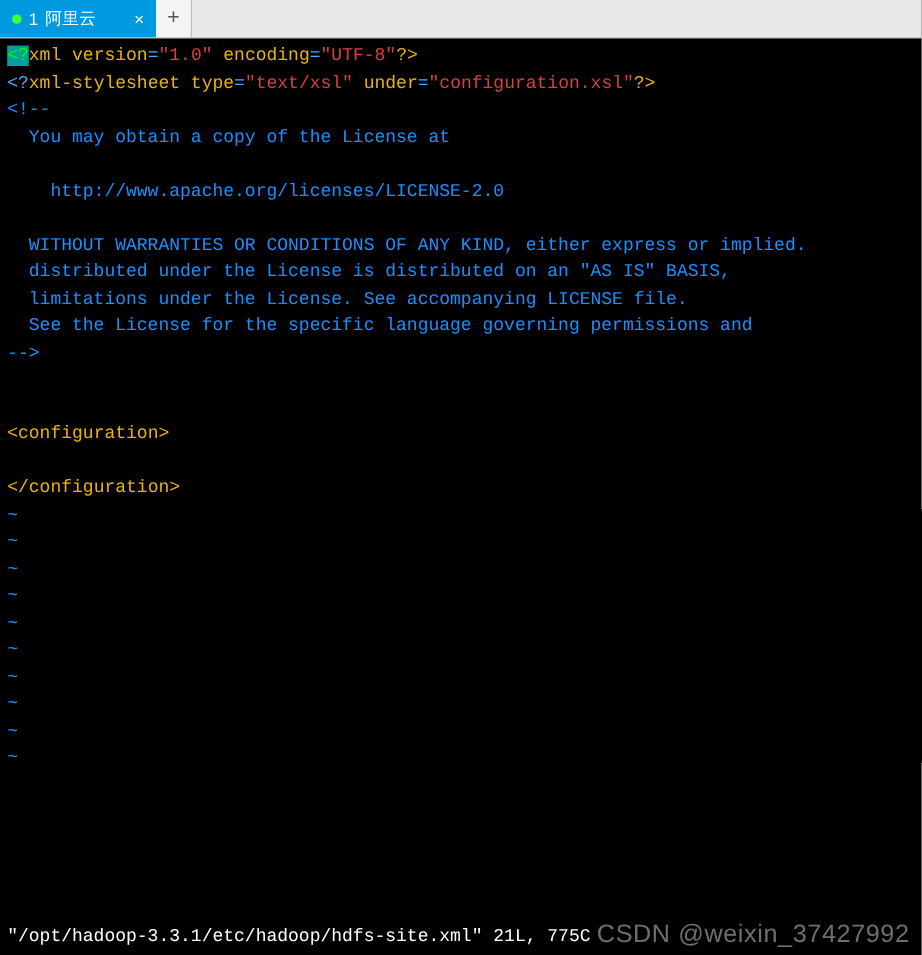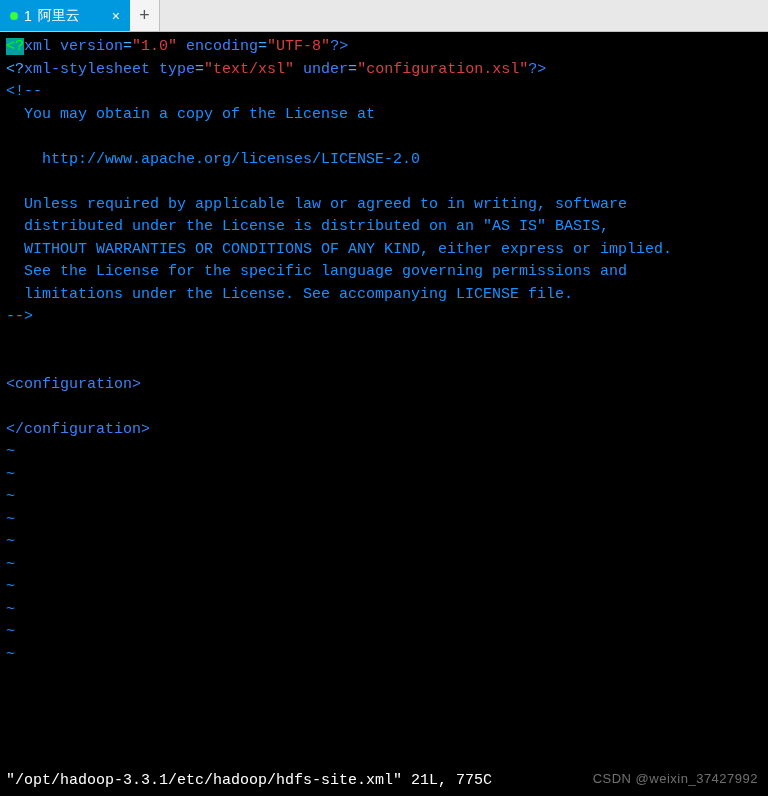--- a/index.html
+++ b/index.html
@@ -59,33 +59,33 @@
       height: calc(100% - 32px);
       padding: 4px 6px;
       font-size: 15px;
       line-height: 22.5px;
       color: #ffffff;
       position: relative;
       overflow: hidden;
     }
     .line { white-space: pre; }
     .pi-open { color: #00ff00; background: #00a0a0; }
-    .cyan { color: #3b82f6; }
+    .cyan { color: #eab308; }
     .ltblue { color: #4aa8ff; }
     .red { color: #d64040; }
     .deepblue { color: #1a8fff; }
     .tilde { color: #1a8fff; }
     .status-line { color: #ffffff; position: absolute; bottom: 4px; left: 6px; right: 6px; }
     .watermark {
       position: absolute;
       right: 10px;
       bottom: 6px;
       color: rgba(200,200,200,0.55);
       font-family: sans-serif;
-      font-size: 13px;
+      font-size: 21px;
       letter-spacing: 0.5px;
     }
   </style>
 </head>
 <body>
 
 <div class="tab-bar">
   <div class="tab">
     <span class="tab-dot"></span>
     <span>1</span>
@@ -98,25 +98,24 @@
 </div>
 
 <div class="terminal">
   <div class="line"><span class="pi-open">&lt;?</span><span class="cyan">xml</span><span class="cyan"> version</span><span class="ltblue">=</span><span class="red">"1.0"</span><span class="cyan"> encoding</span><span class="ltblue">=</span><span class="red">"UTF-8"</span><span class="cyan">?&gt;</span></div>
   <div class="line"><span class="ltblue">&lt;?</span><span class="cyan">xml-stylesheet</span><span class="cyan"> type</span><span class="ltblue">=</span><span class="red">"text/xsl"</span><span class="cyan"> under</span><span class="ltblue">=</span><span class="red">"configuration.xsl"</span><span class="cyan">?&gt;</span></div>
   <div class="line deepblue">&lt;!--</div>
   <div class="line deepblue">  You may obtain a copy of the License at</div>
   <div class="line deepblue"> </div>
   <div class="line deepblue">    http://www.apache.org/licenses/LICENSE-2.0</div>
   <div class="line deepblue"> </div>
-  <div class="line deepblue">  Unless required by applicable law or agreed to in writing, software</div>
+  <div class="line deepblue">  WITHOUT WARRANTIES OR CONDITIONS OF ANY KIND, either express or implied.</div>
   <div class="line deepblue">  distributed under the License is distributed on an "AS IS" BASIS,</div>
-  <div class="line deepblue">  WITHOUT WARRANTIES OR CONDITIONS OF ANY KIND, either express or implied.</div>
+  <div class="line deepblue">  limitations under the License. See accompanying LICENSE file.</div>
   <div class="line deepblue">  See the License for the specific language governing permissions and</div>
-  <div class="line deepblue">  limitations under the License. See accompanying LICENSE file.</div>
   <div class="line deepblue">--&gt;</div>
   <div class="line"> </div>
   <div class="line"> </div>
   <div class="line"><span class="cyan">&lt;</span><span class="cyan">configuration</span><span class="cyan">&gt;</span></div>
   <div class="line"> </div>
   <div class="line"><span class="cyan">&lt;/</span><span class="cyan">configuration</span><span class="cyan">&gt;</span></div>
   <div class="line tilde">~</div>
   <div class="line tilde">~</div>
   <div class="line tilde">~</div>
   <div class="line tilde">~</div>

